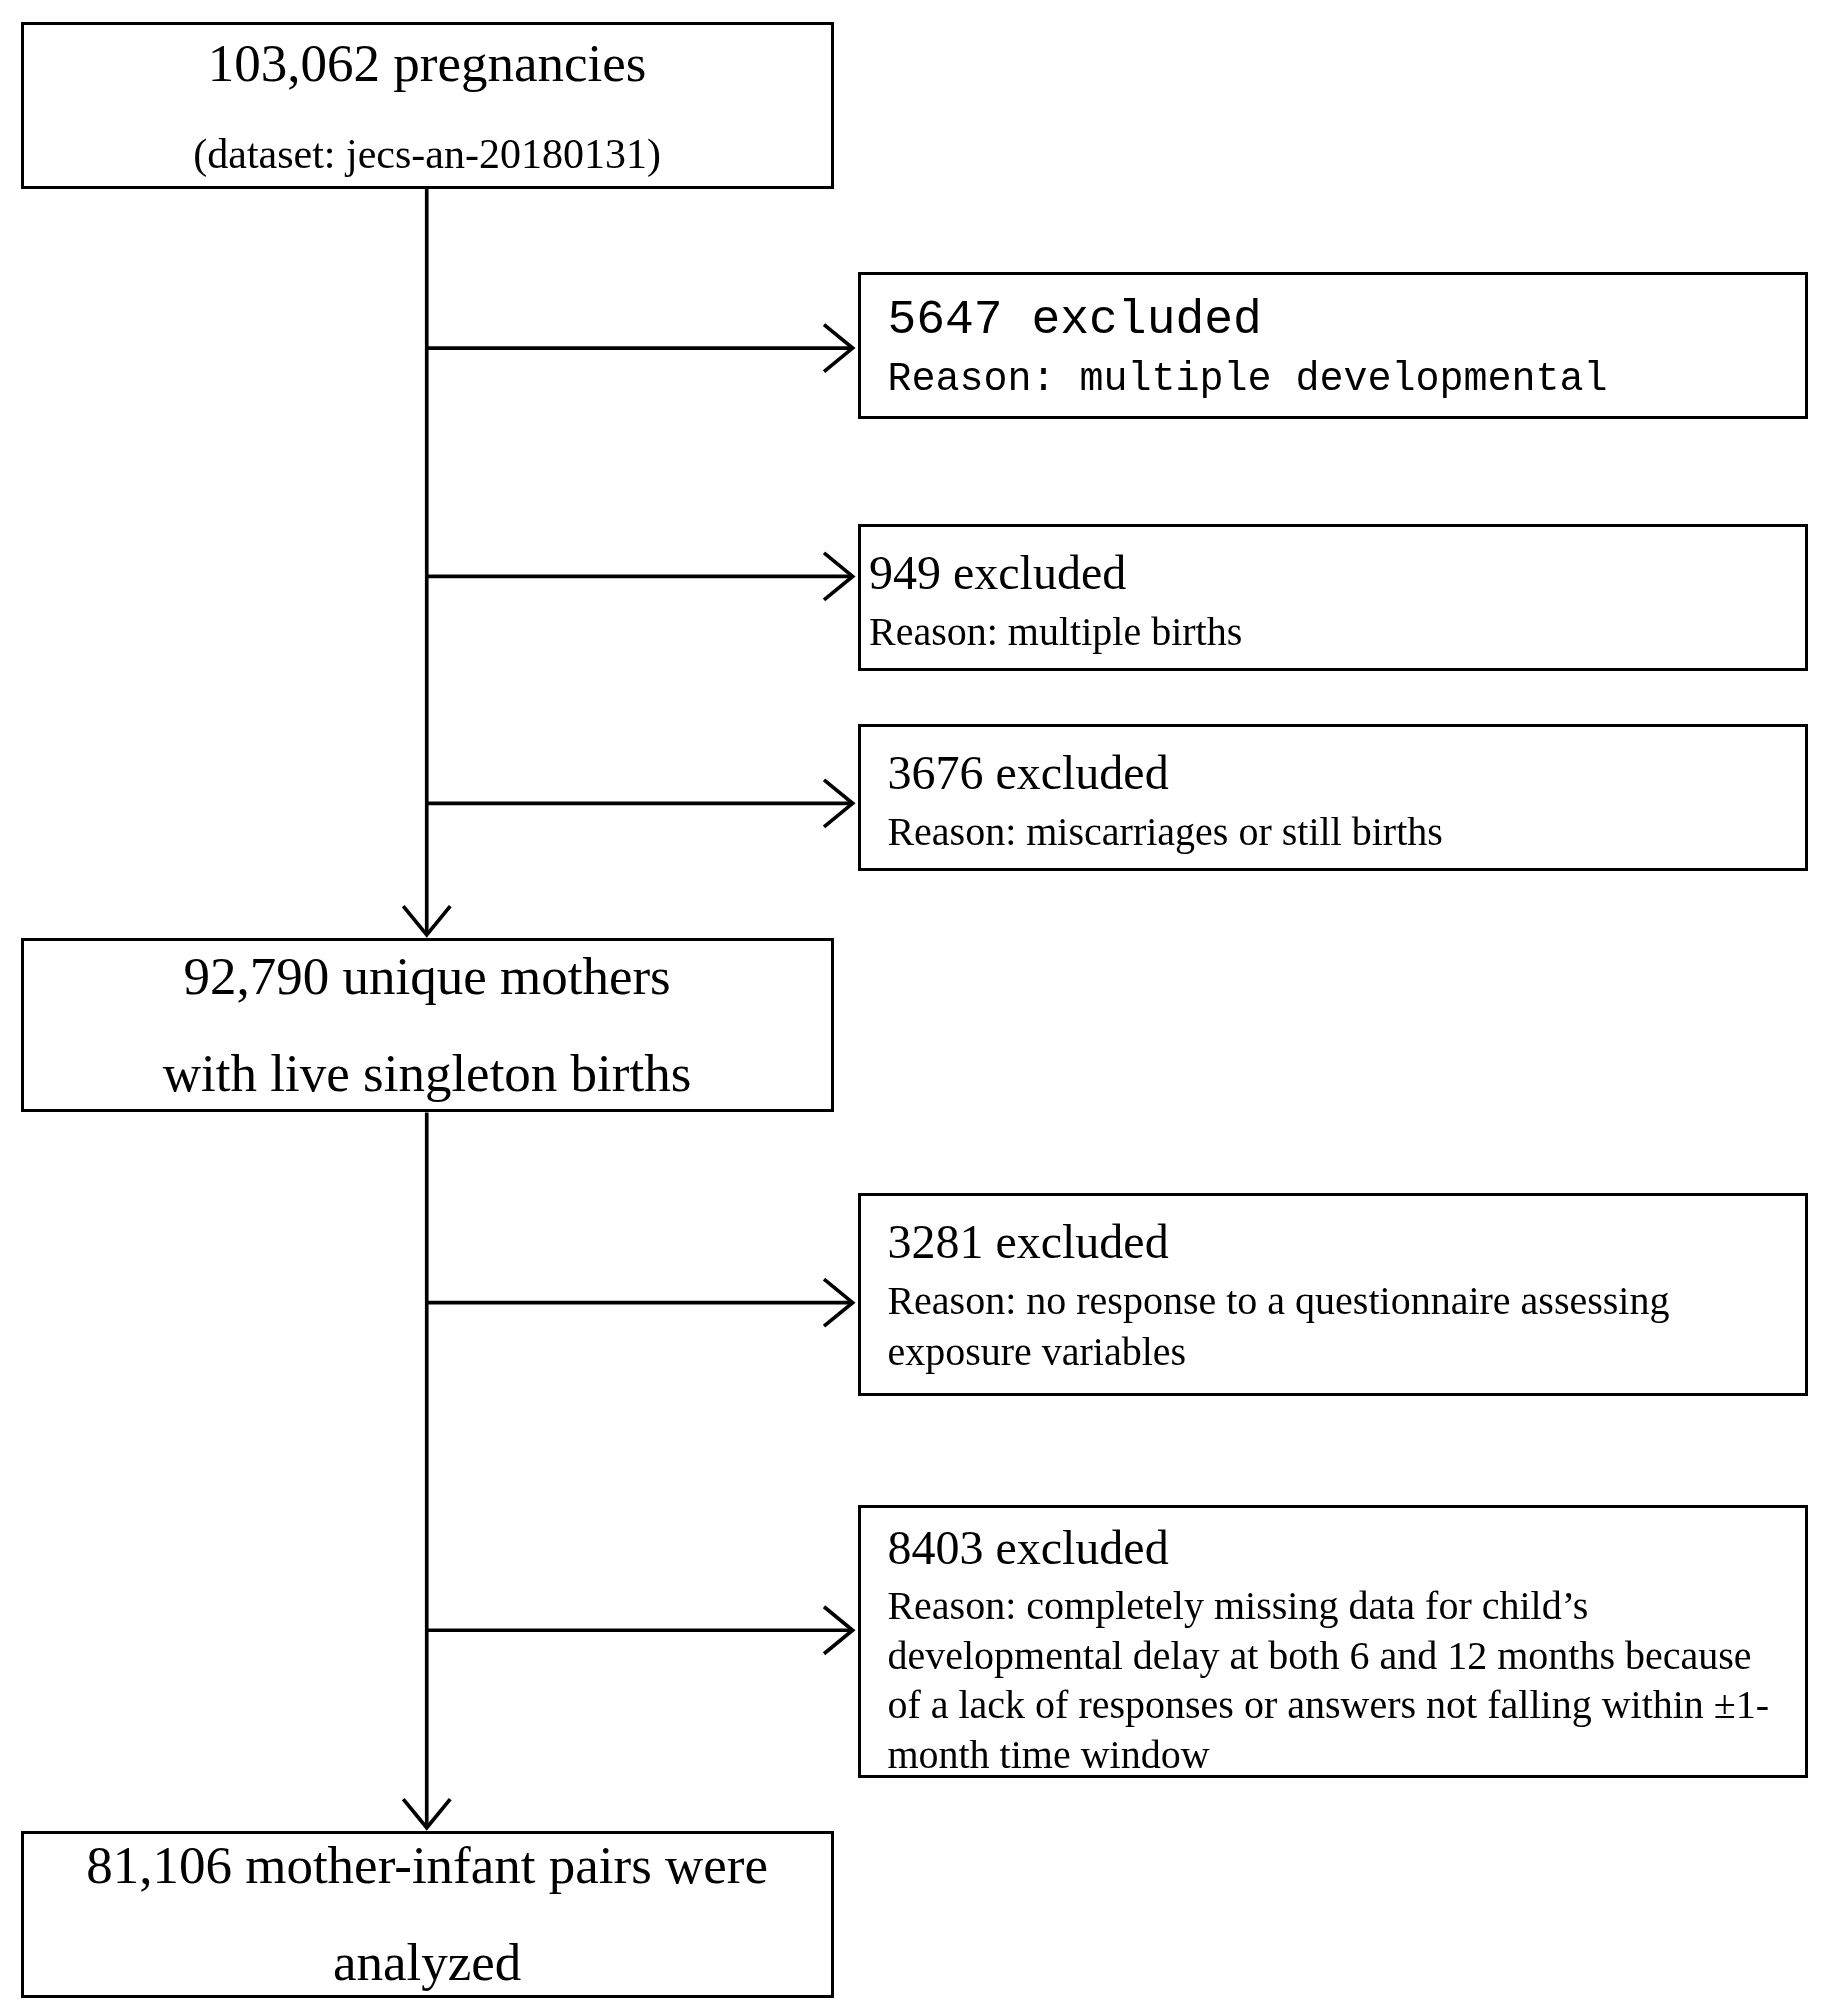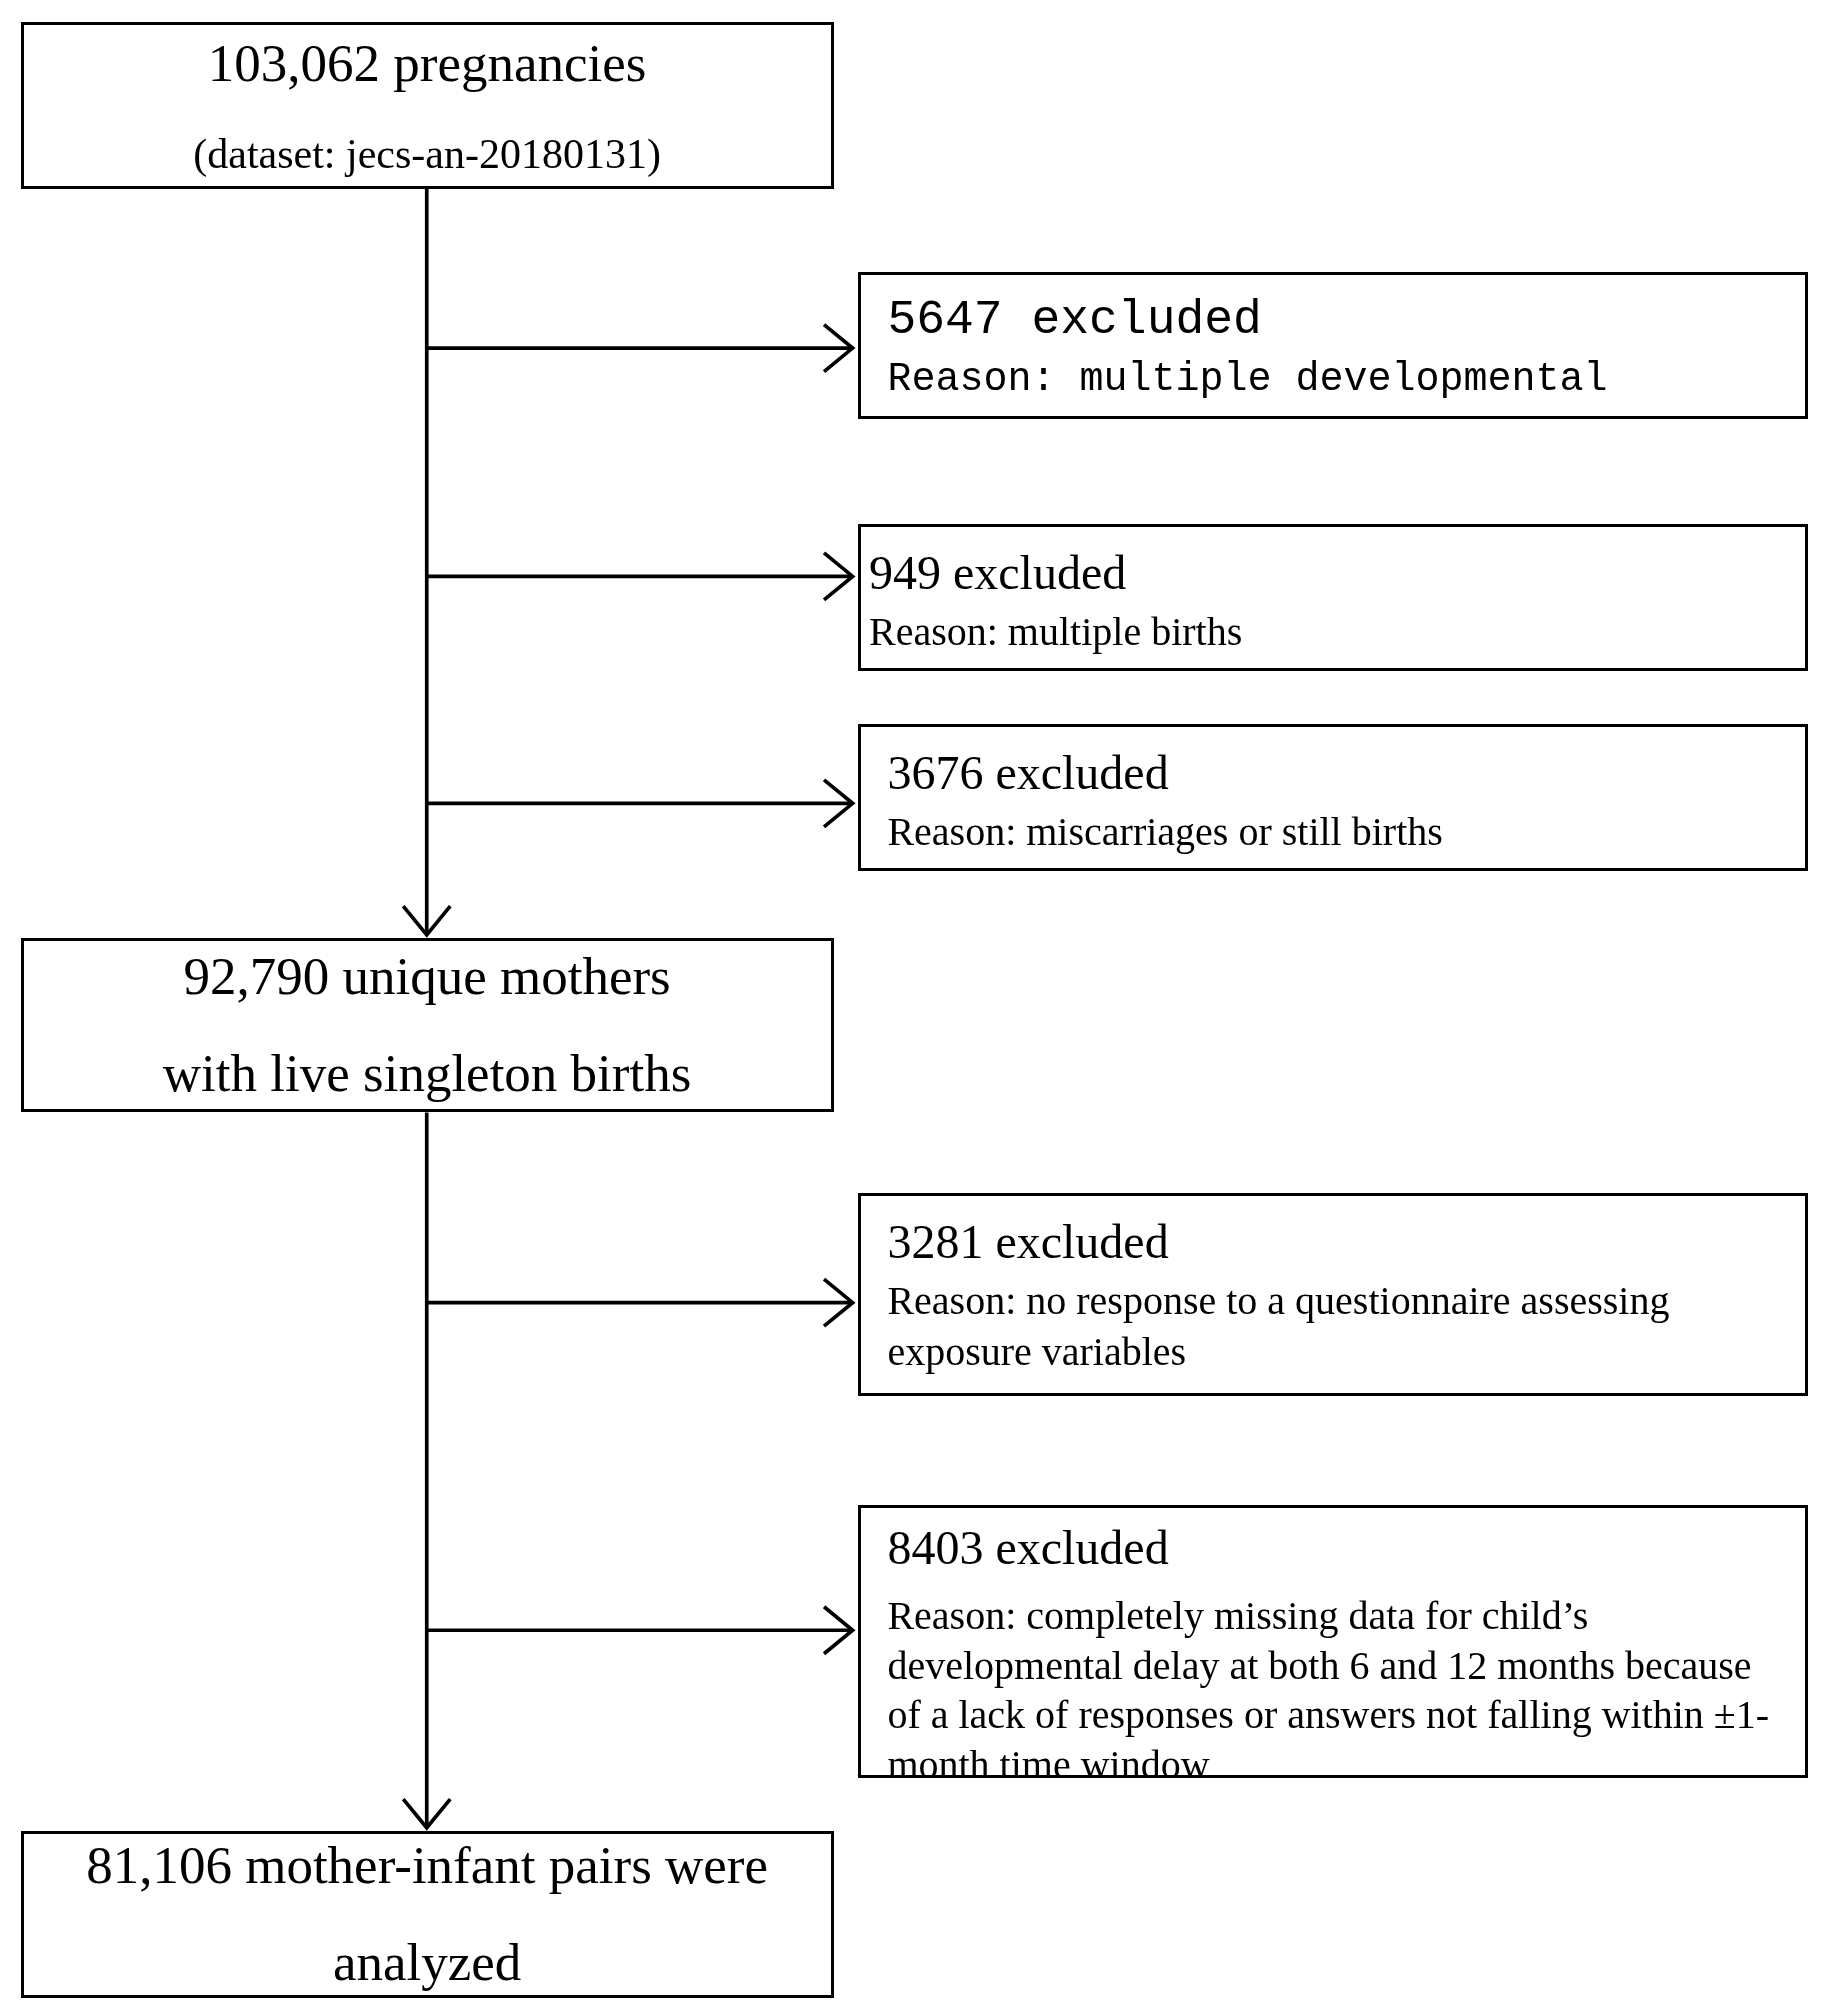--- a/index.html
+++ b/index.html
@@ -67,21 +67,21 @@
     font-size: 48px;
     line-height: 1.12;
   }
   .excl-reason {
     font-size: 40px;
     line-height: 1.27;
     margin-top: 7.3px;
   }
   #box-excl5 .excl-reason {
     line-height: 1.24;
-    margin-top: 16px;
+    margin-top: 6px;
   }
   .stroke {
     stroke: #000000;
     stroke-width: 5;
     fill: none;
   }
 </style>
 </head>
 <body>
 

